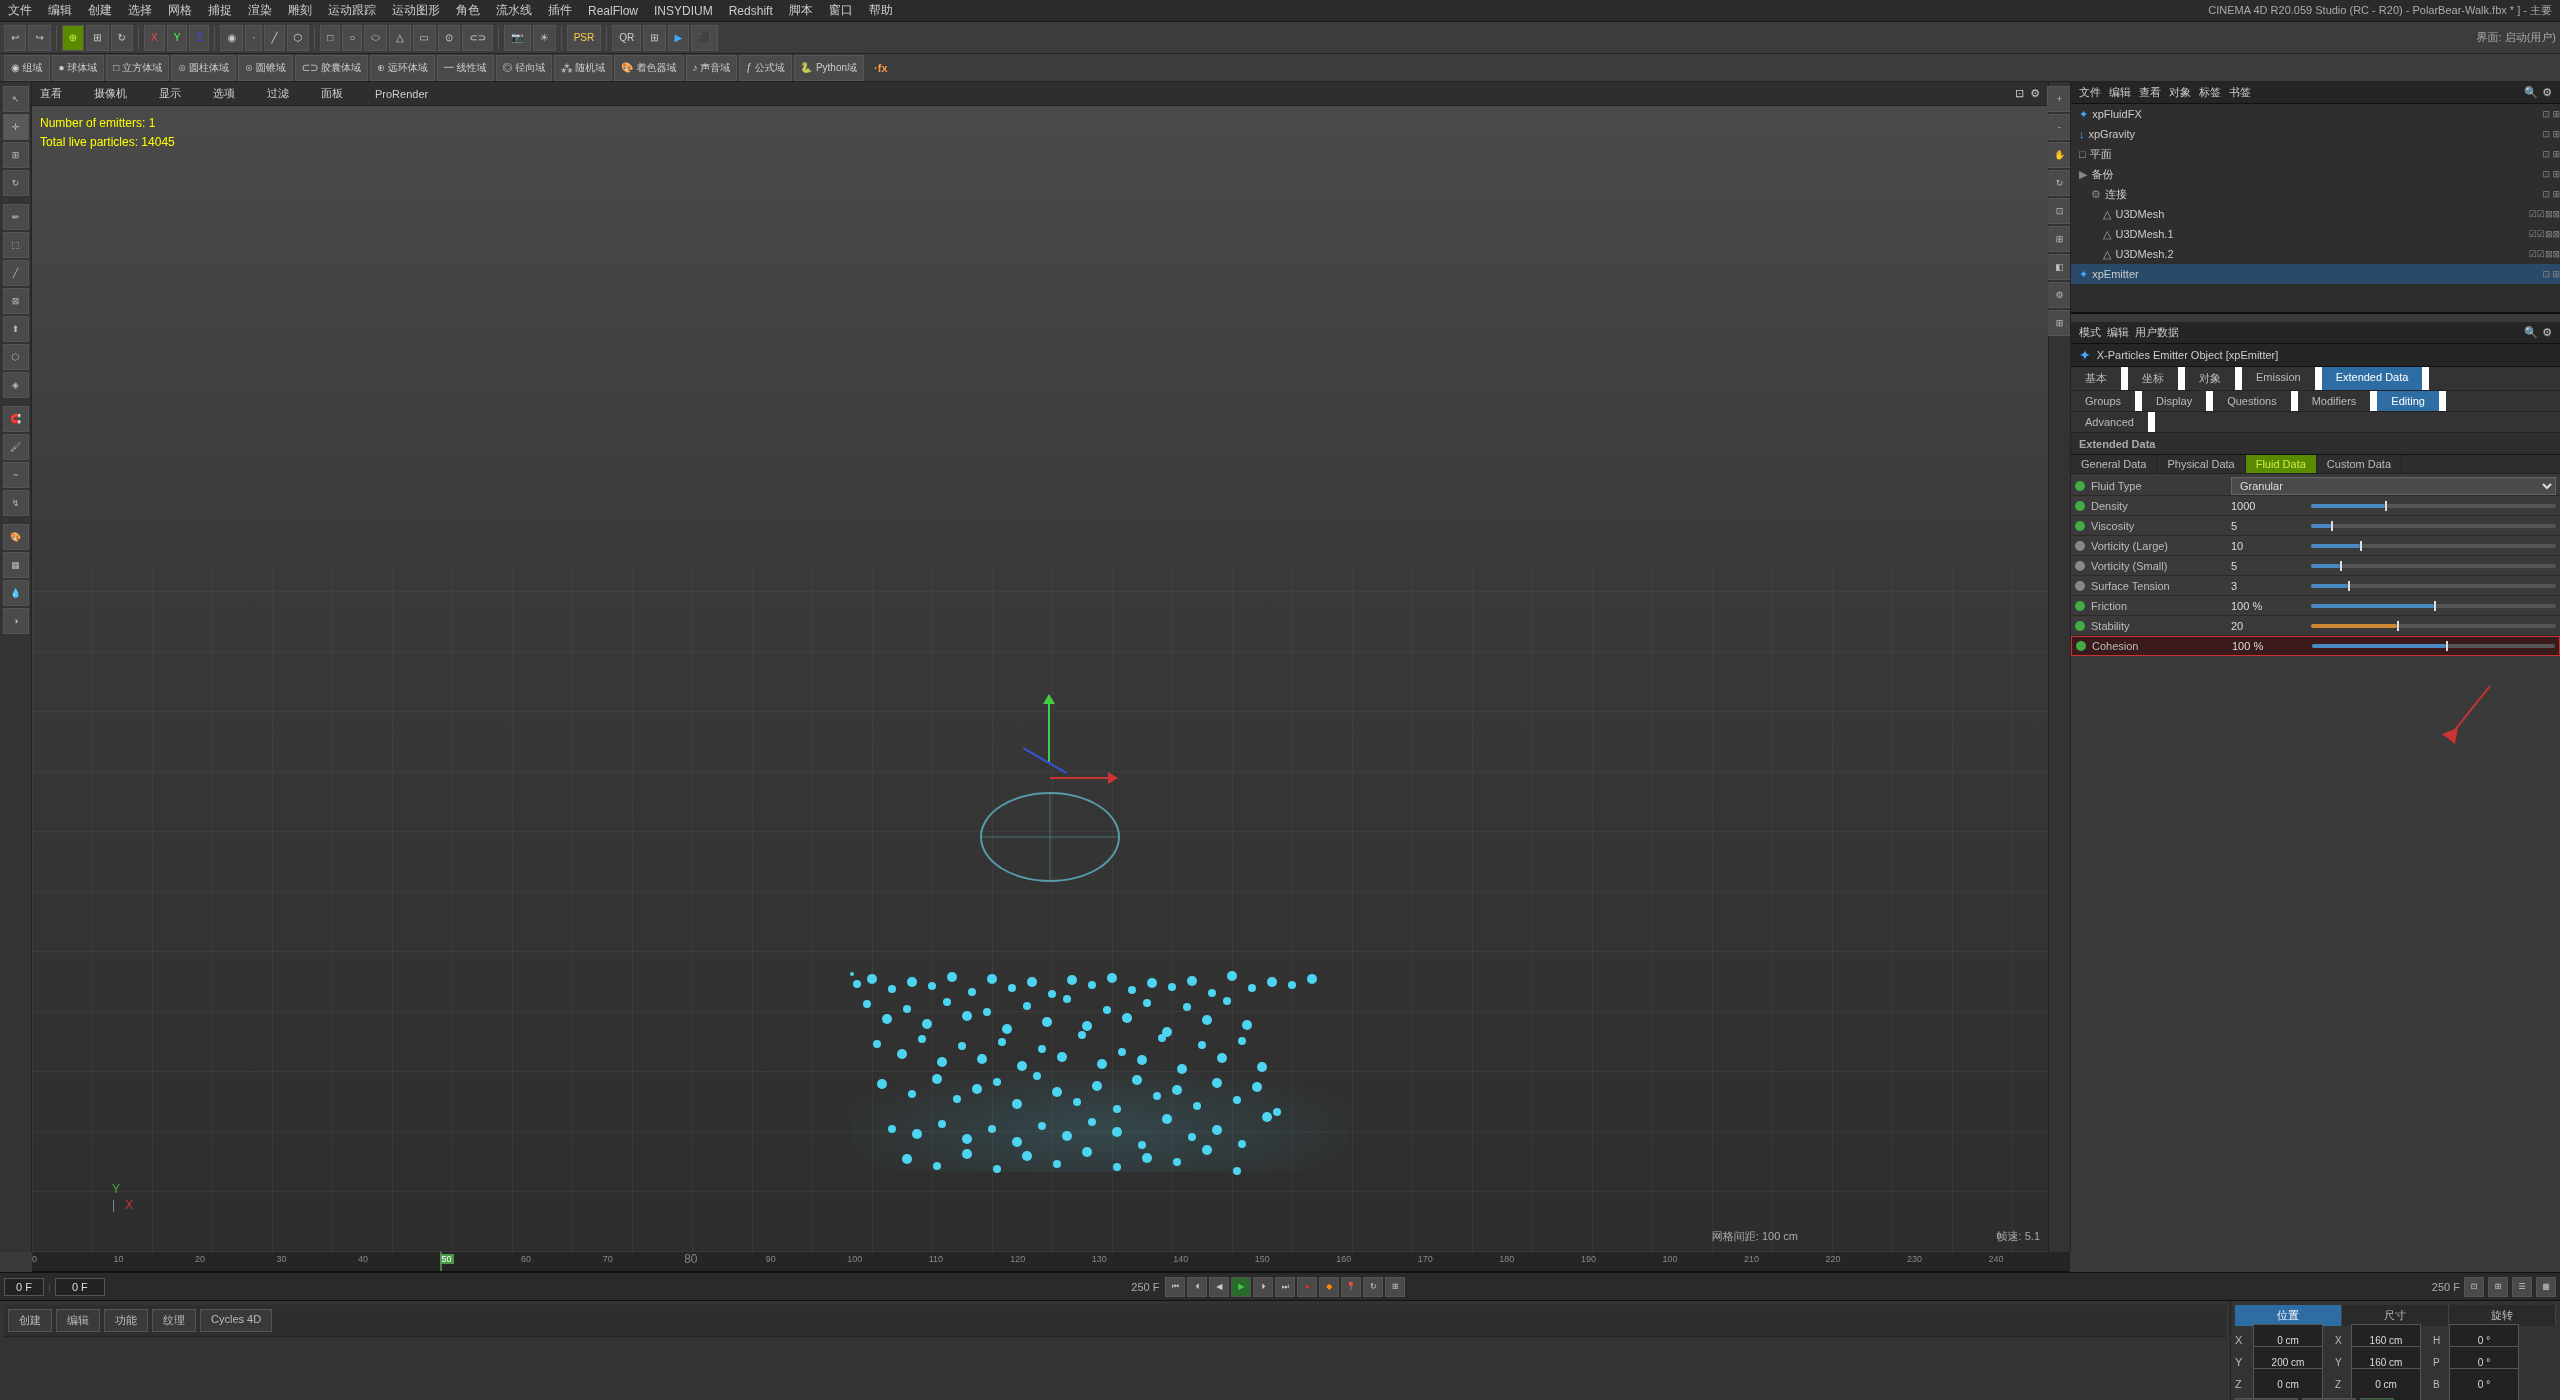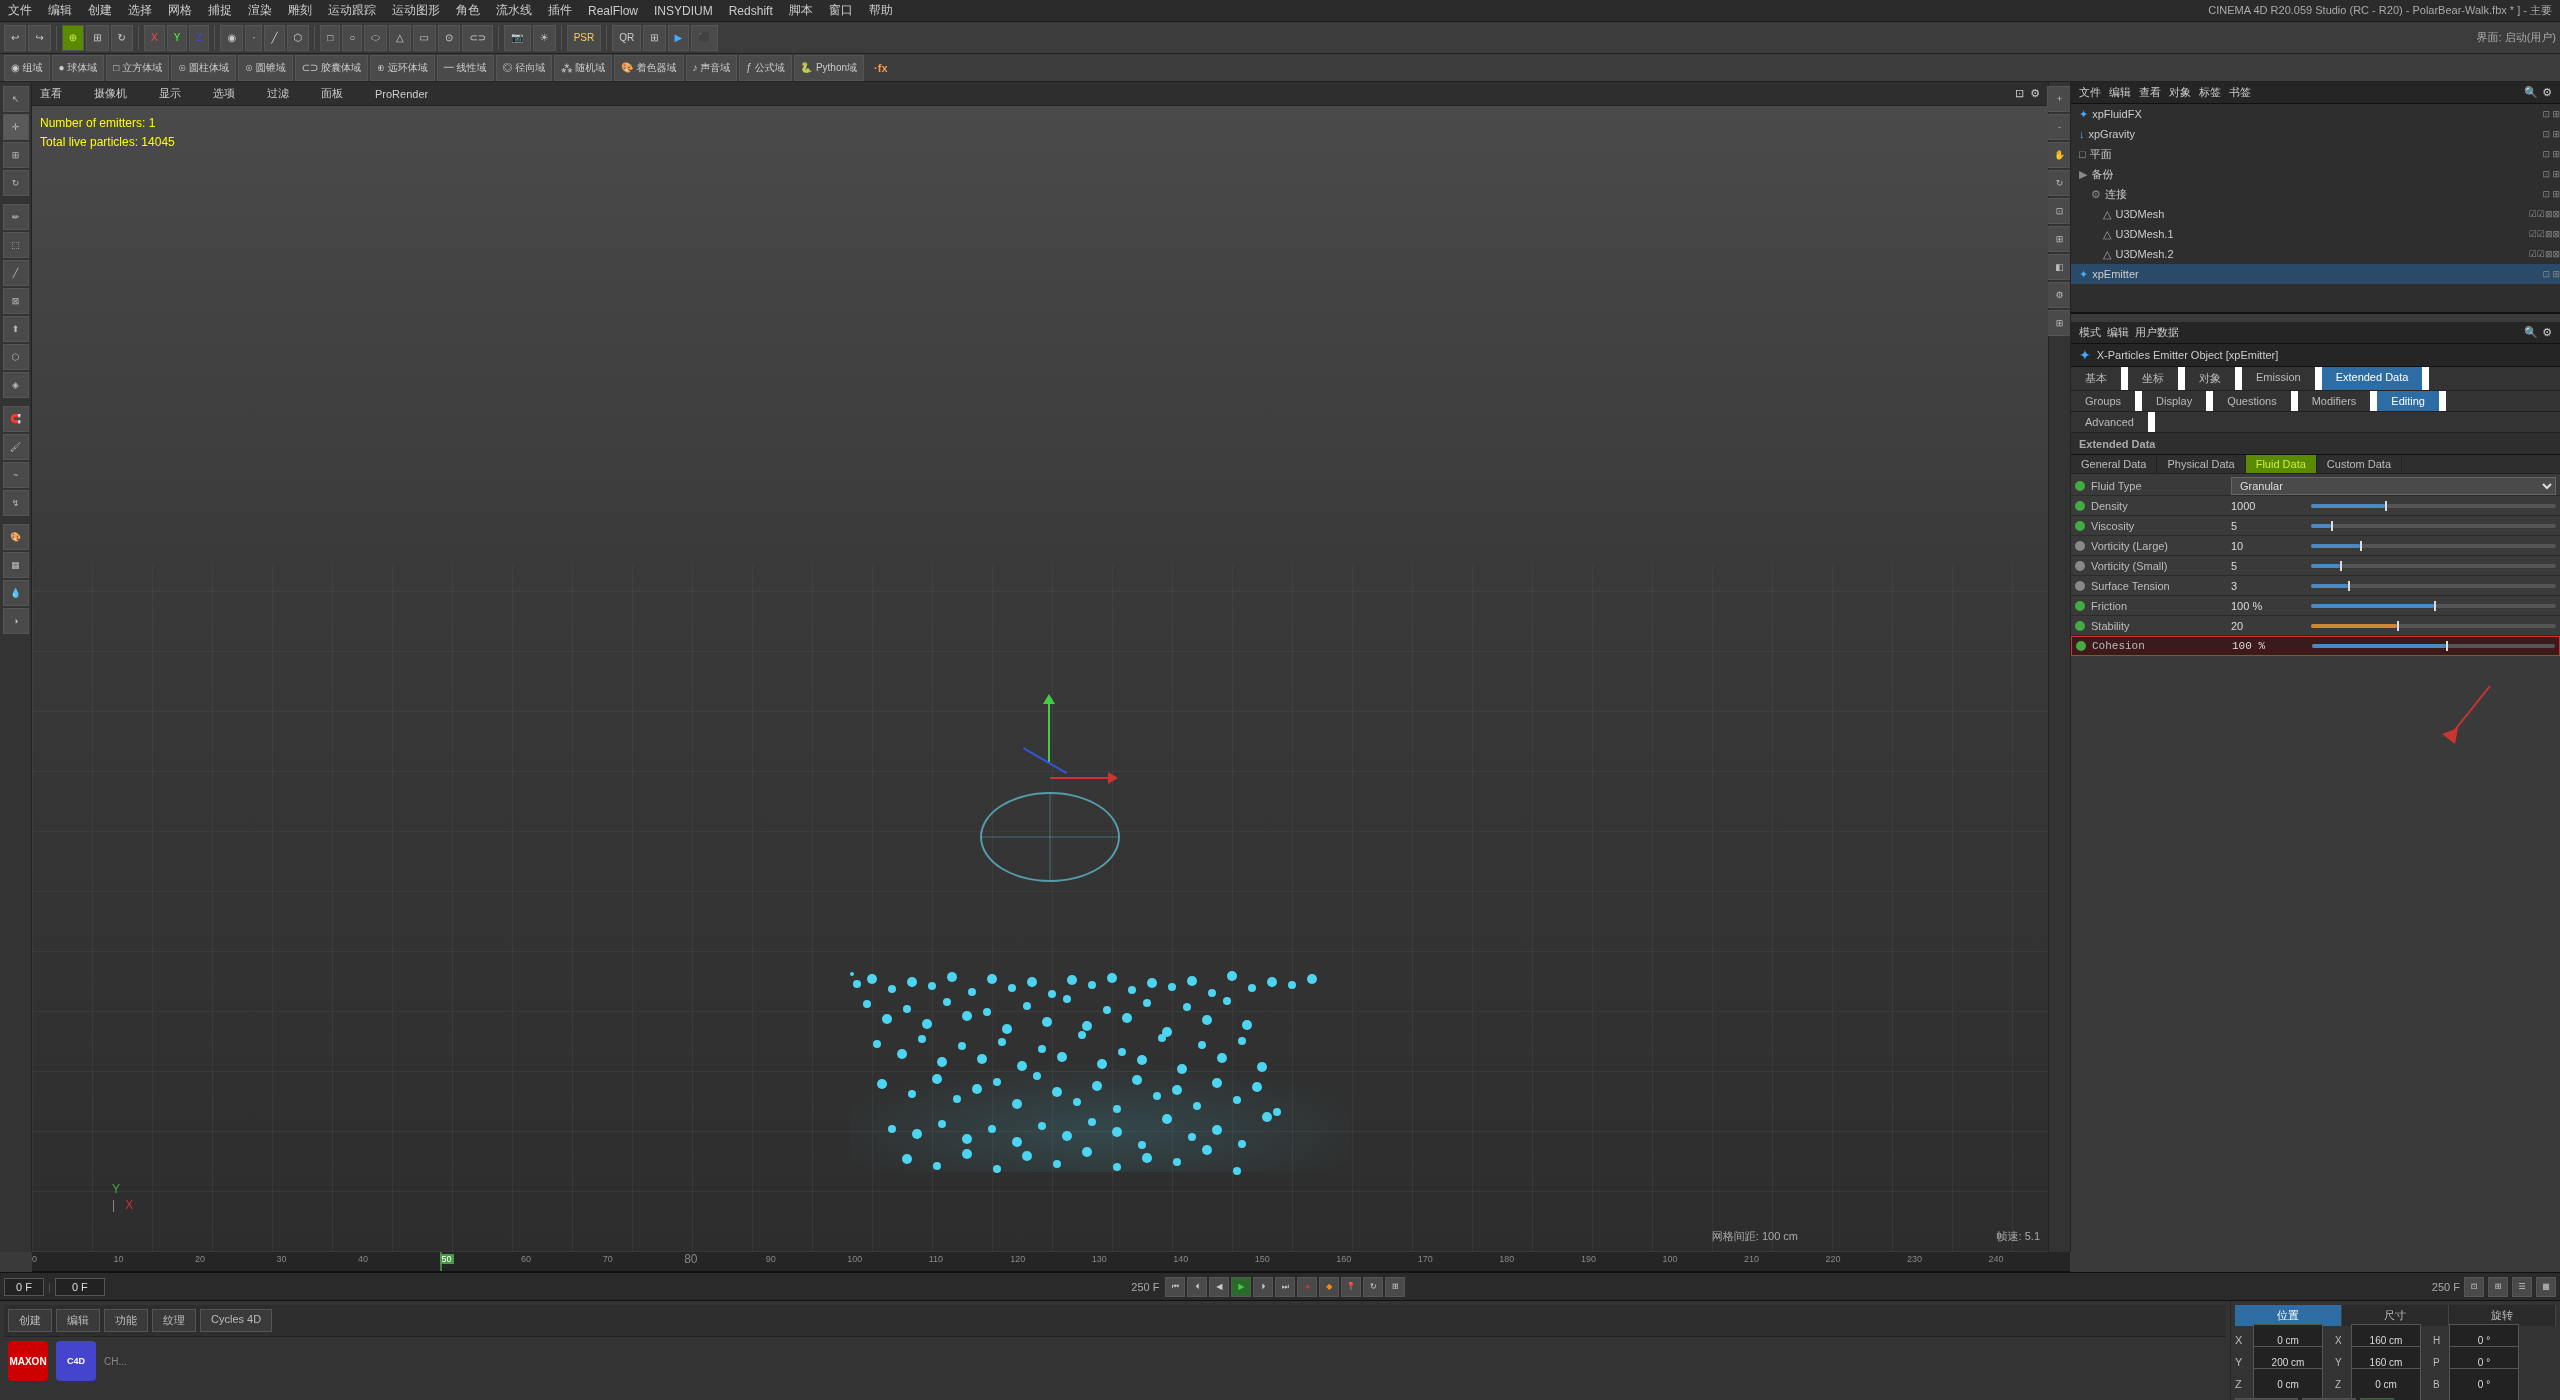--- a/index.html
+++ b/index.html
@@ -875,21 +875,21 @@
         <div class="prop-row">
           <div class="prop-dot green"></div>
           <span class="prop-label">Stability</span>
           <span class="prop-value">20</span>
           <div class="prop-slider">
             <div class="prop-slider-fill" style="width:35%; background:#cc8833;"></div>
             <div class="prop-slider-handle" style="left:35%"></div>
           </div>
         </div>
 
-        <div class="prop-row" style="background:#3a1a1a; border:1px solid #cc3333;font-family:Liberation Mono, monospace;">
+        <div class="prop-row" style="background:#3a1a1a; border:1px solid #cc3333;">
           <div class="prop-dot green"></div>
           <span class="prop-label">Cohesion</span>
           <span class="prop-value">100 %</span>
           <div class="prop-slider">
             <div class="prop-slider-fill" style="width:55%"></div>
             <div class="prop-slider-handle" style="left:55%"></div>
           </div>
         </div>
 
         <div style="position:relative; height:120px; padding:8px;">
@@ -966,25 +966,20 @@
 
     <div class="bottom-left">
       <div class="bottom-tabs">
         <div class="bottom-tab">创建</div>
         <div class="bottom-tab">编辑</div>
         <div class="bottom-tab">功能</div>
         <div class="bottom-tab">纹理</div>
         <div class="bottom-tab">Cycles 4D</div>
       </div>
 
-      <div style="display:flex; align-items:center; gap:8px; padding:4px;">
-        <div style="width:40px; height:40px; background:#cc0000; border-radius:4px; display:flex; align-items:center; justify-content:center; color:white; font-size:10px; font-weight:bold;">MAXON</div>
-        <div style="width:40px; height:40px; background:#4444cc; border-radius:4px; display:flex; align-items:center; justify-content:center; color:white; font-size:9px; font-weight:bold;">C4D</div>
-        <span style="color:#888; font-size:10px;">CH...</span>
-      </div>
     </div>
 
     <div class="coords-panel">
       <div class="coords-header">
         <div class="coords-tab active">位置</div>
         <div class="coords-tab">尺寸</div>
         <div class="coords-tab">旋转</div>
       </div>
 
       <div class="coord-row">

